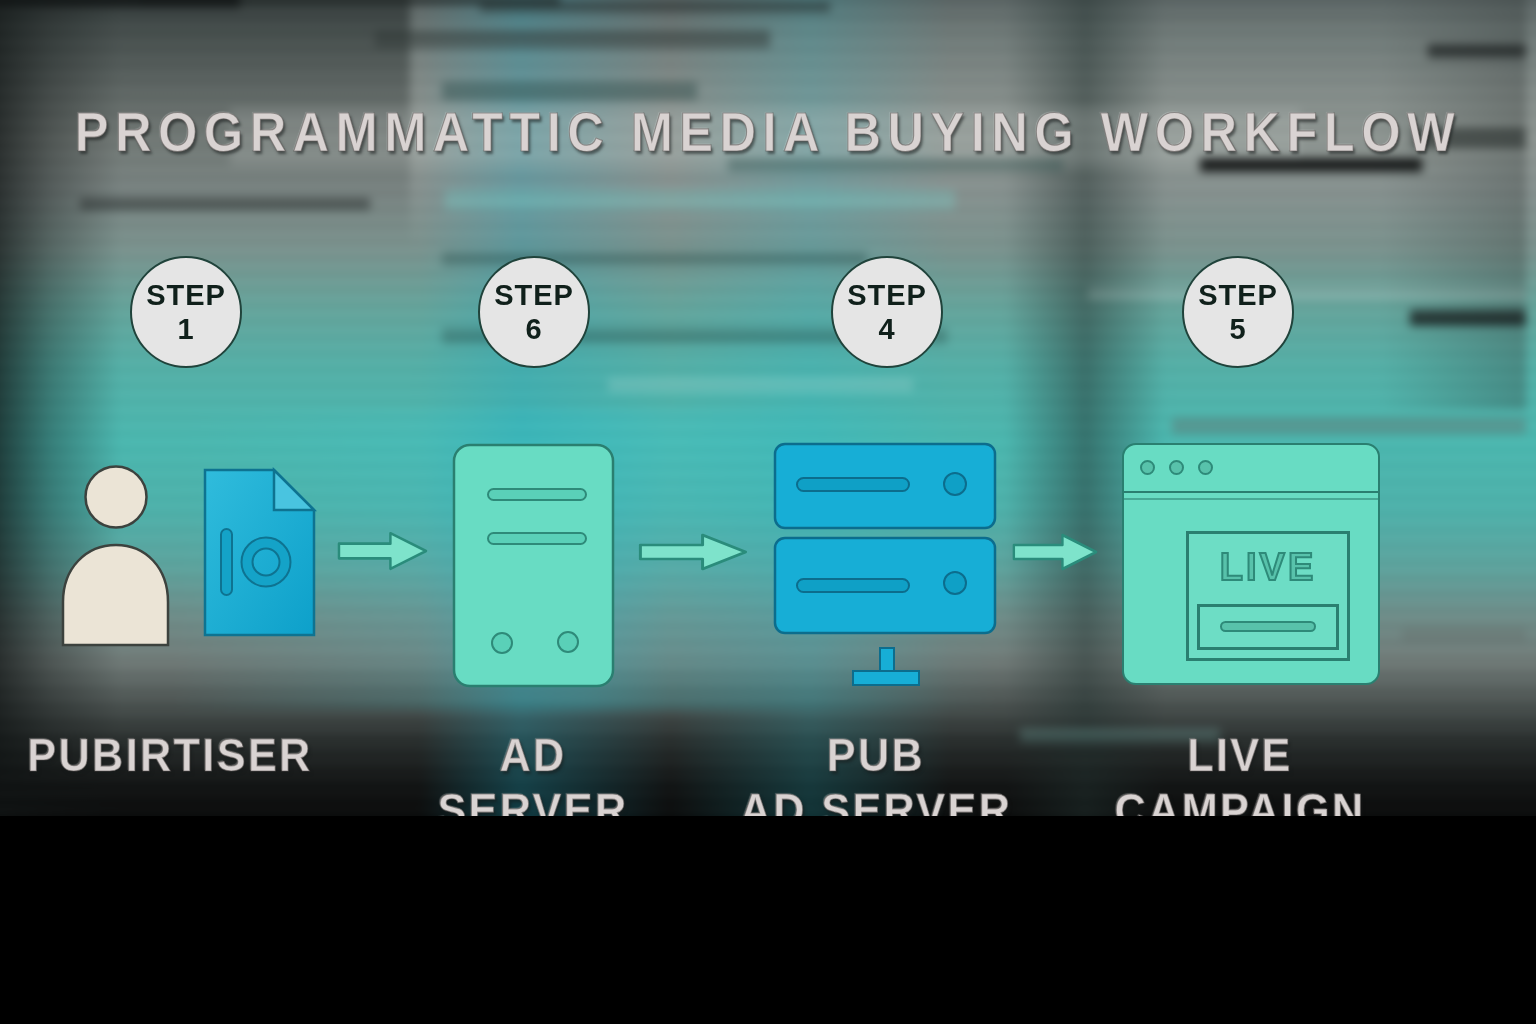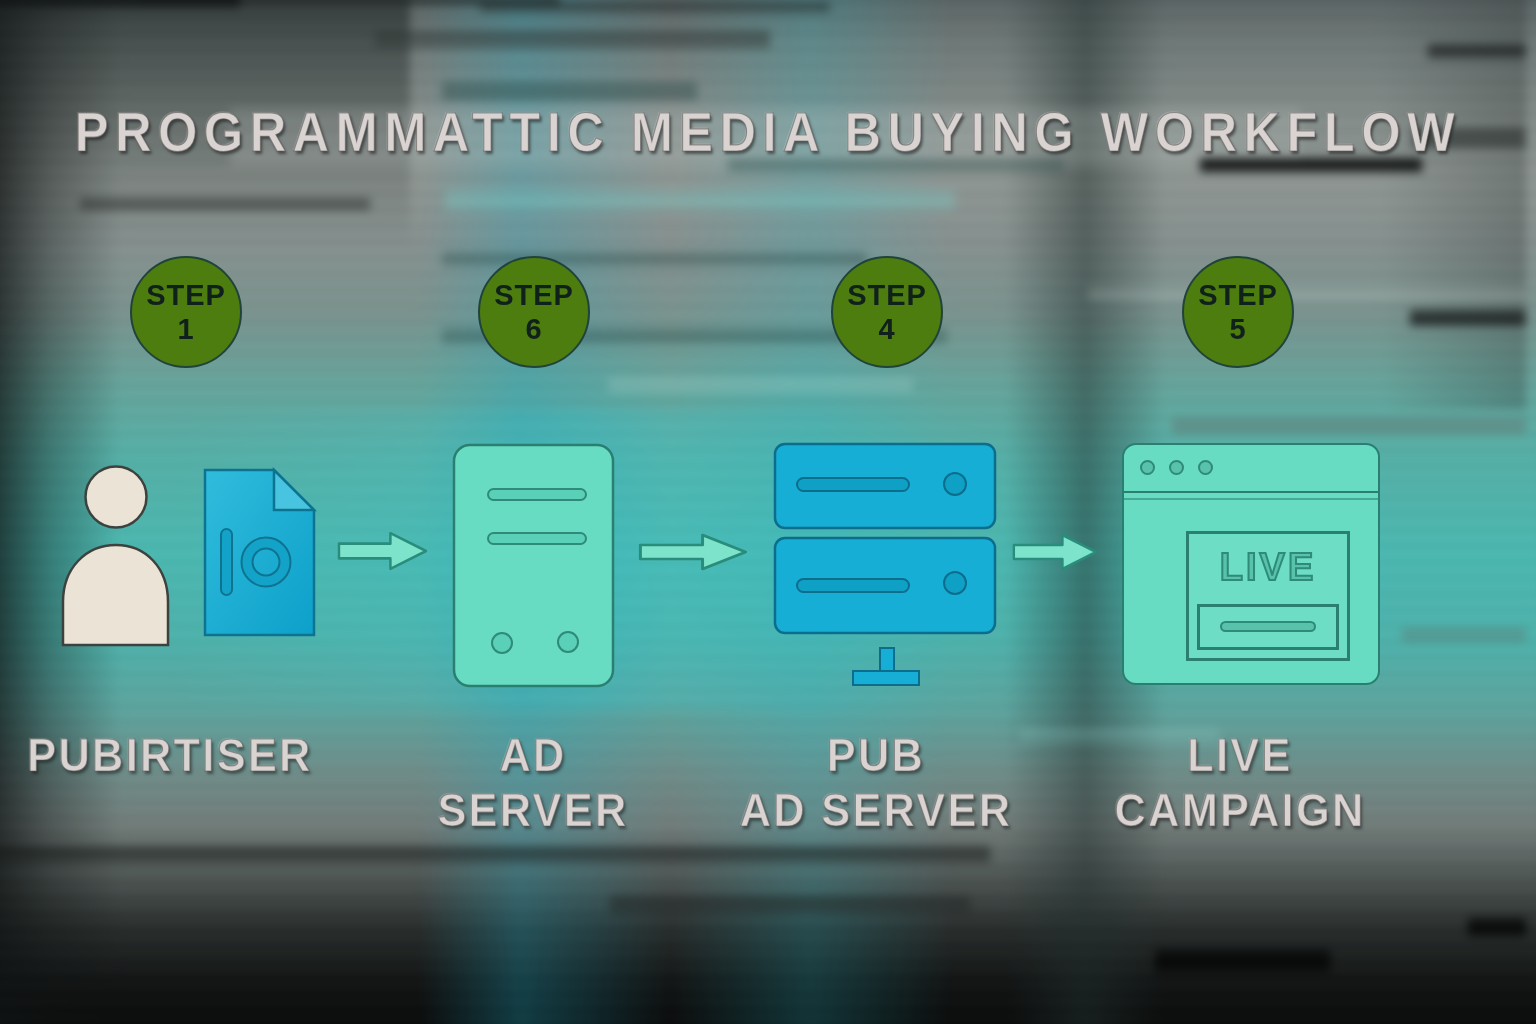--- a/index.html
+++ b/index.html
@@ -1,17 +1,17 @@
 <!DOCTYPE html>
 <html><head>
 <meta charset="utf-8">
 <style>
   html,body { margin:0; padding:0; background:#000; }
   .stage {
-    position:relative; width:1536px; height:1024px; overflow:hidden;
+    position:relative; width:1536px; height:816px; overflow:hidden;
     font-family:"Liberation Sans", sans-serif;
   }
   
   .bg {
     position:absolute; inset:-10px; z-index:0;
     filter:blur(5px);
     background-color:#6e7876;
     background-repeat:no-repeat;
     background-image:
       repeating-linear-gradient(180deg, rgba(255,255,255,.03) 0 8px, rgba(0,0,0,.05) 8px 16px),
@@ -85,21 +85,21 @@
     transform:translateX(-50%) scaleX(.94);
     text-align:center; font-size:46px; line-height:55px; font-weight:700;
     letter-spacing:2.5px; white-space:nowrap;
     color:#d9d3d2;
     -webkit-text-stroke:1.2px rgba(92,88,86,.55);
     text-shadow:2px 3px 3px rgba(22,26,25,.5), -1px -1px 1px rgba(255,255,255,.25);
   }
   
   .step-circle {
     position:absolute; z-index:2; width:112px; height:112px; border-radius:50%;
-    background:#4d7c0f; border:2px solid #20433b; box-sizing:border-box;
+    background:#e5e5e5; border:2px solid #20433b; box-sizing:border-box;
     display:flex; flex-direction:column; align-items:center; justify-content:center;
     color:#10201b; font-weight:700; font-size:29px; line-height:34px; letter-spacing:1px;
     top:256px;
   }
   
   .icon-abs { position:absolute; z-index:2; }
   .browser {
     position:absolute; z-index:2; left:1122px; top:443px; width:258px; height:242px;
     background:#68dcc3; border:2.5px solid #2a7f70; border-radius:14px; box-sizing:border-box;
   }

